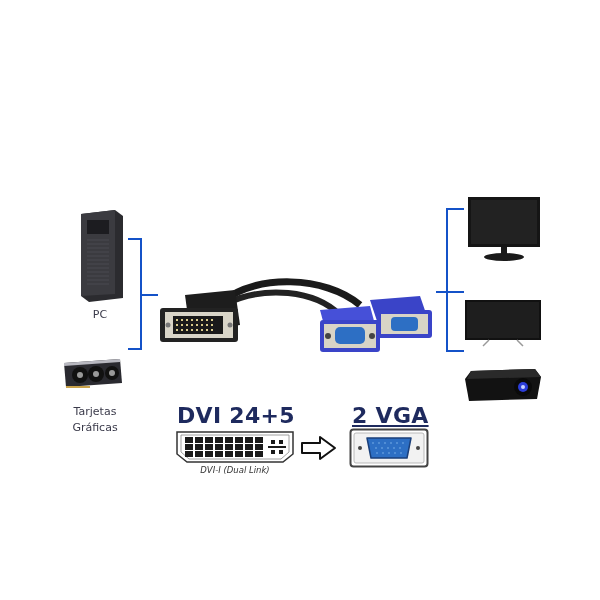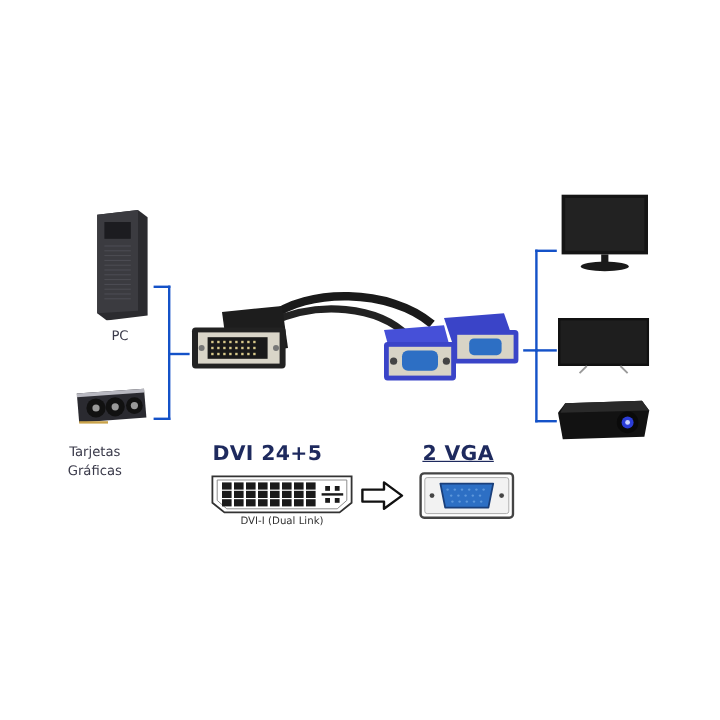--- a/index.html
+++ b/index.html
@@ -1,20 +1,20 @@
 <!DOCTYPE html>
 <html><head>
 <meta charset="utf-8">
 <style>
   html, body { margin:0; padding:0; background:#ffffff; }
   body { width:600px; height:600px; position:relative; overflow:hidden; font-family:"Liberation Sans", sans-serif; }
-  .abs { position:absolute; }
+  .abs { position:absolute;margin-top:35px; }
   .label { font-family:"DejaVu Sans", sans-serif; font-size:11px; color:#3a3a4a; text-align:center; }
-  .title { font-family:"DejaVu Sans", sans-serif; font-weight:bold; color:#1e2a5e; font-size:17px; letter-spacing:0.3px; }
-  .sub { font-family:"DejaVu Sans", sans-serif; font-size:8.5px; color:#333; text-align:center; }
+  .title { font-family:"DejaVu Sans", sans-serif; font-weight:bold; color:#1e2a5e; font-size:22px; letter-spacing:0.3px; }
+  .sub { font-family:"DejaVu Sans", sans-serif; font-size:8.5px; color:#333; text-align:center;font-style:italic; }
   .bl { background:#1452c8; position:absolute; }
 </style>
 </head>
 <body>
 
 <div class="abs" style="left:75px;top:175px;width:52px;height:92px;">
   <svg width="52" height="92" viewBox="0 0 52 92">
     <polygon points="6,4 40,0 48,6 48,88 14,92 6,86" fill="#2b2b2f"></polygon>
     <polygon points="6,4 40,0 40,84 6,86" fill="#3b3b40"></polygon>
     <rect x="12" y="10" width="22" height="14" fill="#1c1c20"></rect>
@@ -42,21 +42,21 @@
     <polygon points="2,6 58,2 58,5 2,9" fill="#b8b8c0"></polygon>
     <circle cx="18" cy="18" r="8" fill="#111"></circle>
       <circle cx="18" cy="18" r="3" fill="#999"></circle>
     <circle cx="34" cy="17" r="8" fill="#111"></circle>
       <circle cx="34" cy="17" r="3" fill="#999"></circle>
     <circle cx="50" cy="16" r="7" fill="#111"></circle>
       <circle cx="50" cy="16" r="3" fill="#999"></circle>
     <rect x="4" y="29" width="24" height="2" fill="#c9a24a"></rect>
   </svg>
 </div>
-<div class="abs label" style="left:44px;top:369px;width:70px;line-height:16px;">
+<div class="abs label" style="left:60px;top:369px;width:70px;line-height:16px;">
   <div>Tarjetas</div>
   <div>Gráficas</div>
 </div>
 
 <div>
   <div class="bl" style="left:128px;top:238px;width:14px;height:2px;"></div>
   <div class="bl" style="left:140px;top:238px;width:2px;height:112px;"></div>
   <div class="bl" style="left:128px;top:348px;width:14px;height:2px;"></div>
   <div class="bl" style="left:140px;top:294px;width:18px;height:2px;"></div>
 </div>

